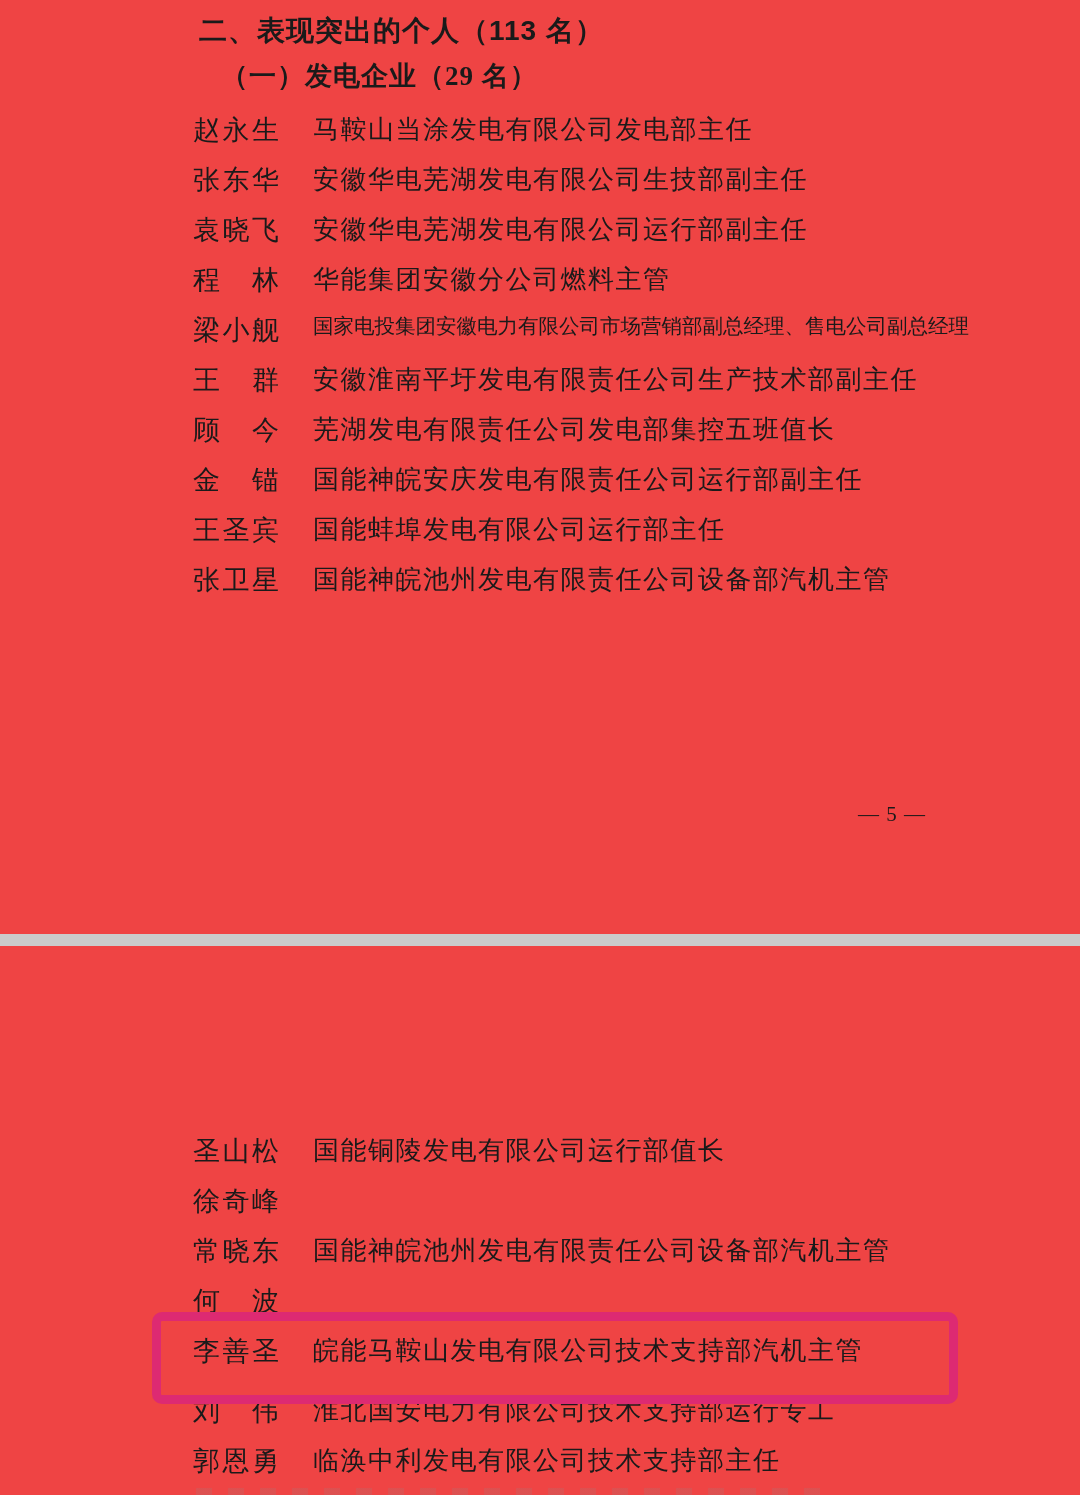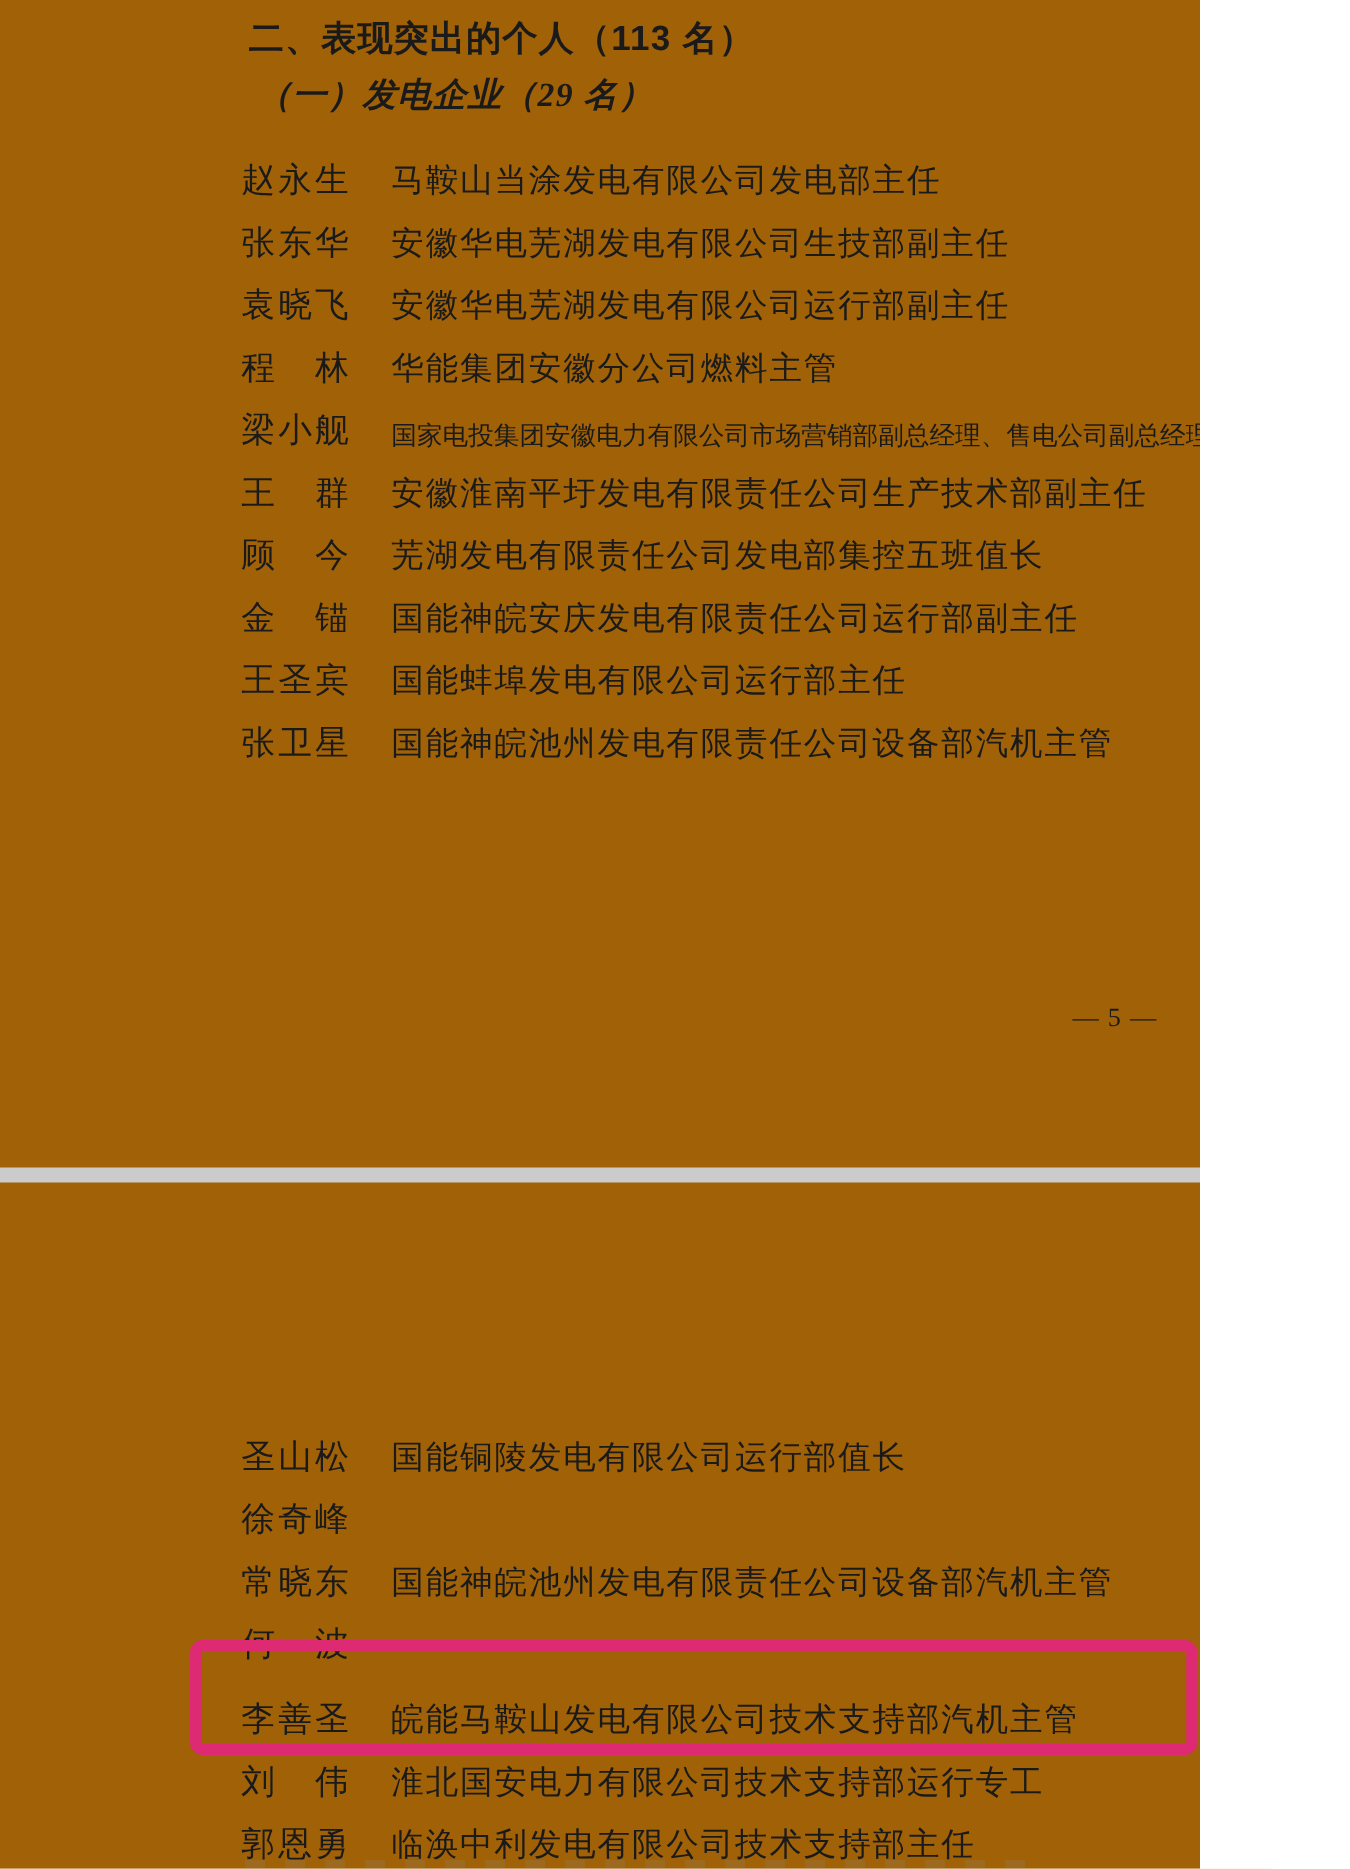--- a/index.html
+++ b/index.html
@@ -1,49 +1,48 @@
 <!DOCTYPE html>
 <html><head>
 <meta charset="utf-8">
 <style>
   html, body { margin: 0; padding: 0; background: #ffffff; }
   .canvas {
     position: relative;
-    width: 960px;
+    width: 1080px;
     height: 1495px;
-    background: #a16207;
+    background: #ef4444;
     color: #1a1a1a;
     font-family: "Liberation Serif", serif;
     overflow: hidden;
   }
   .section-title {
     position: absolute;
     left: 199px;
     top: 12px;
     font-family: "Liberation Sans", sans-serif;
     font-weight: bold;
     font-size: 28px;
     letter-spacing: 1px;
     white-space: nowrap;
   }
   .subsection-title {
     position: absolute;
-    left: 206px;
+    left: 221px;
     top: 58px;
     font-family: "Liberation Serif", serif;
     font-weight: bold;
     font-size: 27px;
     letter-spacing: 1px;
     white-space: nowrap;
-    font-style: italic;
   }
   .roster { position: absolute; left: 193px; }
   #roster-page1 { top: 112px; }
   #roster-page2 { top: 1133px; }
-  .row { display: flex; align-items: flex-end; height: 50px; }
+  .row { display: flex; align-items: flex-start; height: 50px; }
   .row.tall { height: 60px; }
   .name {
     display: inline-block;
     width: 86px;
     font-size: 27px;
     text-align: justify;
     text-align-last: justify;
   }
   .org {
     margin-left: 34px;

